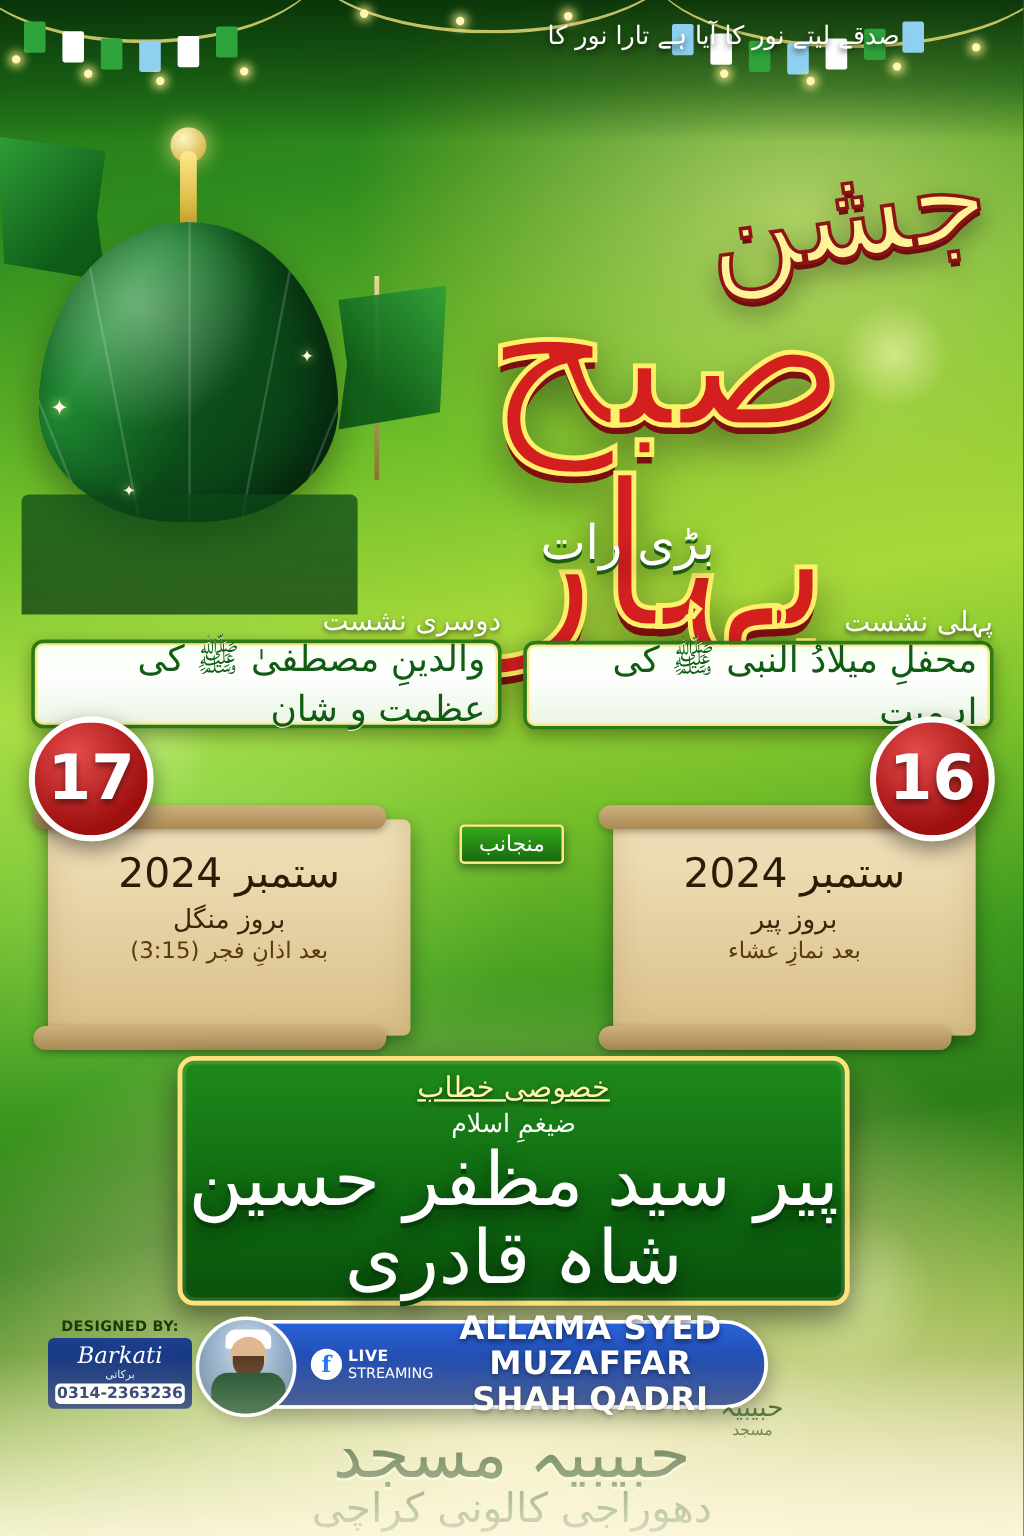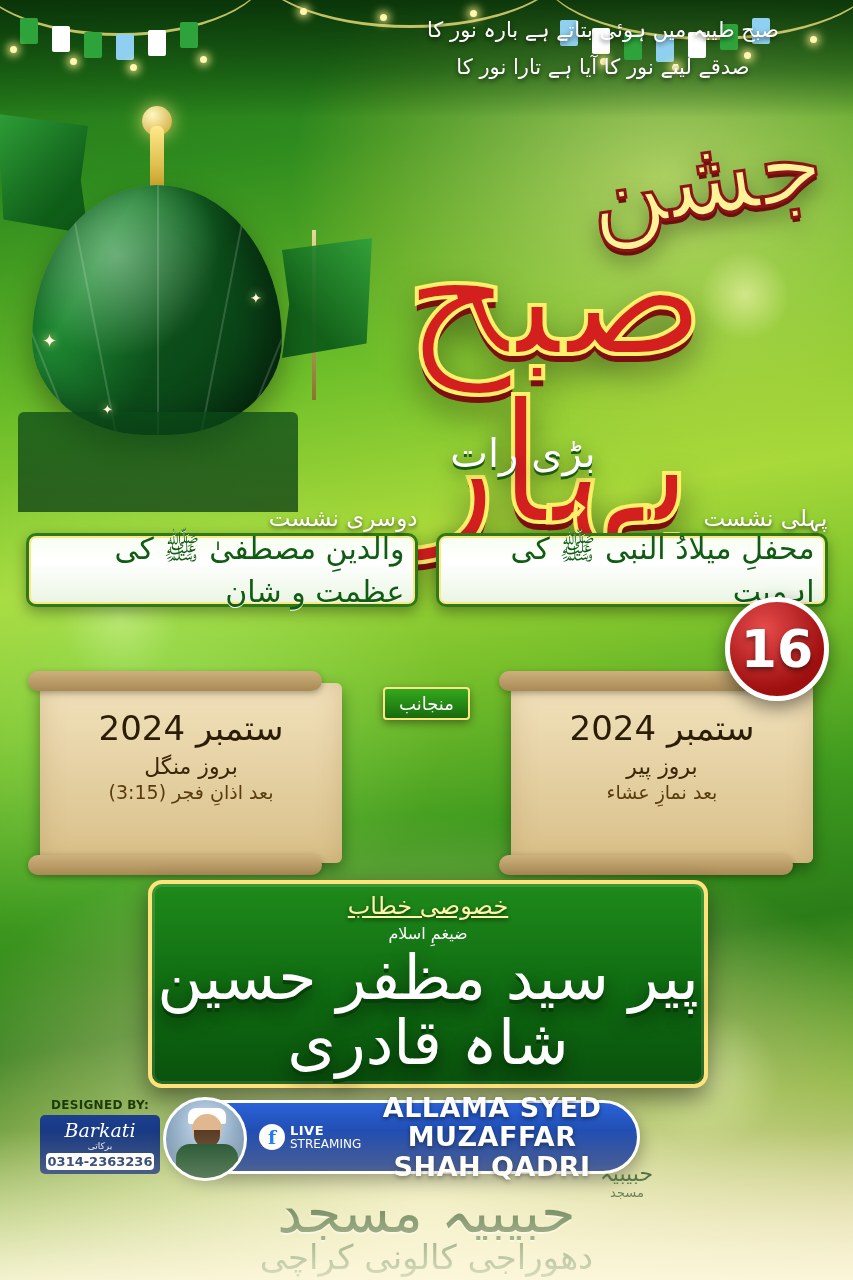--- a/index.html
+++ b/index.html
@@ -186,21 +186,21 @@
   
   .speaker-panel {
     position: absolute; top: 880px; left: 148px; width: 560px; height: 208px;
     background: linear-gradient(180deg, #1f8a1b 0%, #0f6a11 55%, #0a520d 100%);
     border: 4px solid #ffe27a;
     border-radius: 14px;
     box-shadow: 0 10px 24px rgba(0,0,0,.45), inset 0 0 0 3px rgba(255,255,255,.12);
     direction: rtl; text-align: center; padding-top: 8px;
   }
   .speaker-kicker { color: #fff6a8; font-size: 24px; text-shadow: 0 2px 4px rgba(0,0,0,.6); text-decoration: underline; }
-  .speaker-title { color: #ffffff; font-size: 16px; margin-top: 4px; }
+  .speaker-title { color: #ffffff; font-size: 21px; margin-top: 4px; }
   .speaker-name {
     color: #ffffff; font-size: 62px; line-height: 1.05; margin-top: 2px;
     text-shadow: 0 4px 0 #063f08, 0 8px 18px rgba(0,0,0,.6);
   }
   
   .designer {
     position: absolute; left: 40px; top: 1098px; width: 120px; text-align: center;
   }
   .designer-label { font-size: 12px; font-weight: bold; color: #1b3a08; letter-spacing: .3px; }
   .designer-card {
@@ -302,21 +302,20 @@
     <div class="bulb" style="left:300px;top:8px;"></div>
     <div class="bulb" style="left:380px;top:14px;"></div>
     <div class="bulb" style="left:470px;top:10px;"></div>
     <div class="bulb" style="left:600px;top:58px;"></div>
     <div class="bulb" style="left:672px;top:64px;"></div>
     <div class="bulb" style="left:744px;top:52px;"></div>
     <div class="bulb" style="left:810px;top:36px;"></div>
   </div>
 
   <div class="couplet">
-    <div>صبح طیبہ میں ہوئی بتاتے ہے بارہ نور کا</div>
     <div>صدقے لیتے نور کا آیا ہے تارا نور کا</div>
   </div>
 
   <div class="dome-wrap">
 
     <div class="green-flag" style="left:16px;top:24px;"></div>
     <div class="pole" style="left:330px;top:140px;height:170px;"></div>
     <div class="green-flag" style="left:300px;top:148px;transform:scaleX(-1);"></div>
     <div class="finial-ball"></div>
     <div class="finial"></div>
@@ -366,20 +365,21 @@
     </div>
     <div class="date-badge badge-16">16</div>
 
     <div class="scroll scroll-17">
       <div class="scroll-inner">
         <div class="scroll-date">ستمبر 2024</div>
         <div class="scroll-sub">بروز منگل</div>
         <div class="scroll-time">بعد اذانِ فجر (3:15)</div>
       </div>
     </div>
+    <div class="date-badge badge-17">17</div>
 
     <div class="center-tag">
       <div class="tag-ribbon">منجانب</div>
     </div>
   </div>
 
   <div class="speaker-panel">
     <div class="speaker-kicker">خصوصی خطاب</div>
     <div class="speaker-title">ضیغمِ اسلام</div>
     <div class="speaker-name">پیر سید مظفر حسین شاہ قادری</div>

